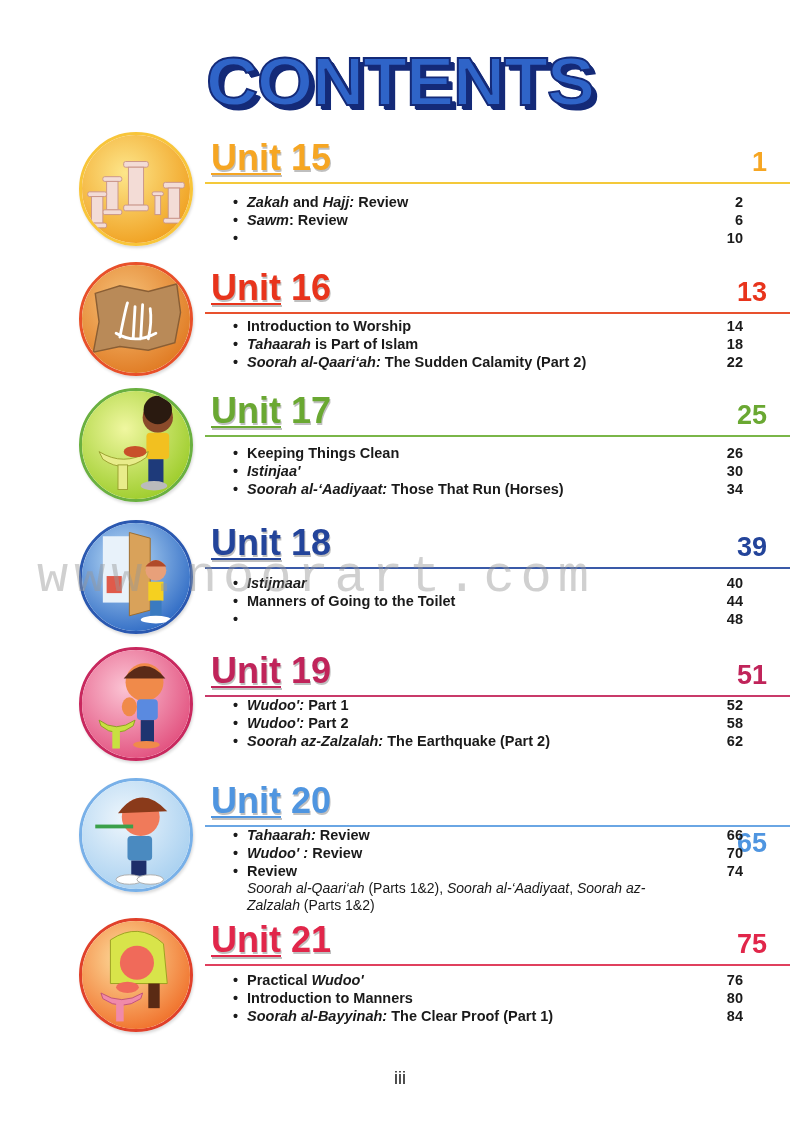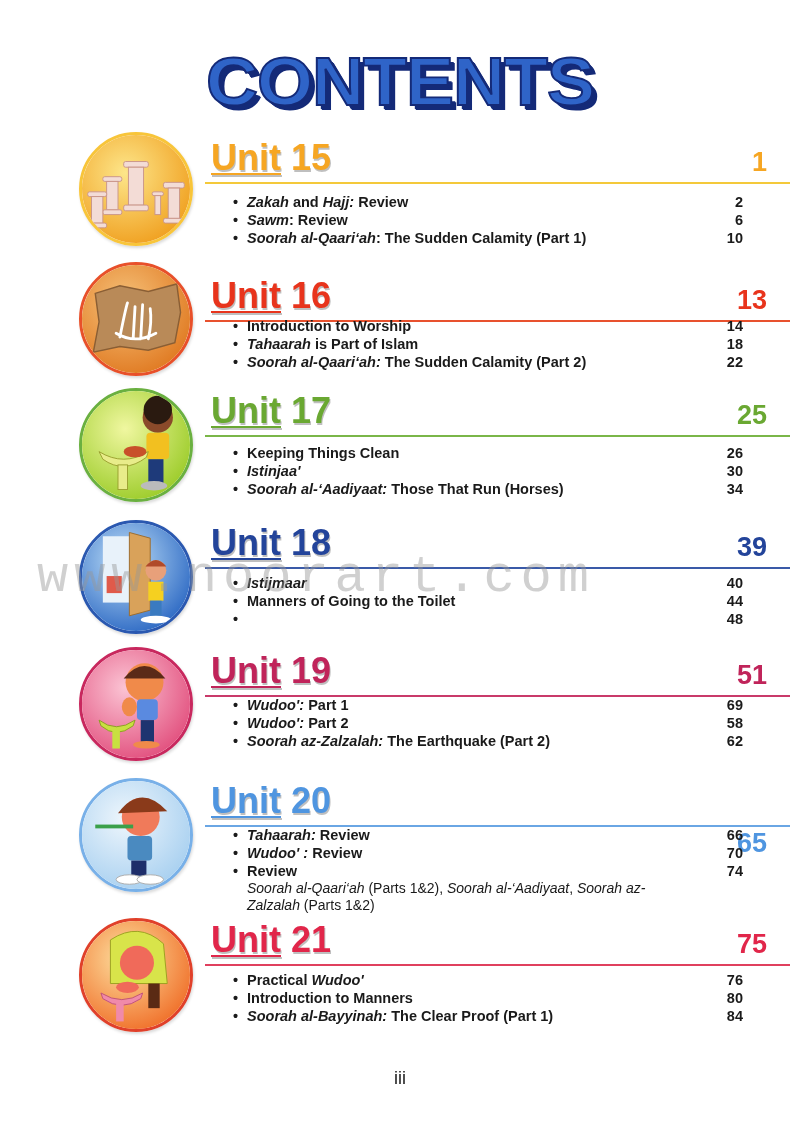--- a/index.html
+++ b/index.html
@@ -96,41 +96,40 @@
         <span class="txt"><i>Zakah</i><span> and </span><i>Hajj:</i><span> Review</span></span>
         <span class="pg">2</span>
       </div>
     <div class="item">
         <span class="bul">•</span>
         <span class="txt"><i>Sawm</i><span>: Review</span></span>
         <span class="pg">6</span>
       </div>
     <div class="item">
         <span class="bul">•</span>
-        <span class="txt"><i>Soorah al-Qaari‘ah</i><span>: The Sudden Calamity (Part 1)</span></span>
         <span class="pg">10</span>
       </div>
   </div>
 </div>
 
 <div class="unit" style="top:260px;">
   <div class="badge" style="top:2px; border-color:#e8502a;">
     <svg viewBox="0 0 114 114">
         <defs>
           <radialGradient id="g16" cx="40%" cy="35%" r="70%">
             <stop offset="0" stop-color="#f6c27a"></stop>
             <stop offset="1" stop-color="#e07a22"></stop>
           </radialGradient>
         </defs>
       <rect width="114" height="114" fill="url(#g16)"></rect>
       <path d="M14 30 L40 22 L70 28 L100 20 L104 50 L98 82 L70 90 L40 86 L12 92 L18 60 Z" fill="#b98a58" stroke="#8a5e34" stroke-width="1.5"></path>
       <path d="M40 76 Q46 46 48 40 M54 78 L56 44 M62 78 L64 42 M70 78 Q74 60 72 46 M36 72 Q56 84 78 72" stroke="#fff" stroke-width="3" fill="none" stroke-linecap="round"></path>
       </svg>
   </div>
-  <div class="unit-head" style="top:16px;">
+  <div class="unit-head" style="top:8px;">
     <div class="unit-label" style="color:#e8341c;">
       <span class="u">Unit</span> <span>16</span>
     </div>
     <div class="unit-page" style="color:#e8341c;">13</div>
     <div class="unit-rule" style="background:#e8512e;"></div>
   </div>
   <div class="items" style="top:57px;">
     <div class="item">
         <span class="bul">•</span>
         <span class="txt"><span>Introduction to Worship</span></span>
@@ -264,21 +263,21 @@
     <div class="unit-label" style="color:#c0245a;">
       <span class="u">Unit</span> <span>19</span>
     </div>
     <div class="unit-page" style="color:#c0245a;">51</div>
     <div class="unit-rule" style="background:#c93a6a;"></div>
   </div>
   <div class="items" style="top:51px;">
     <div class="item">
         <span class="bul">•</span>
         <span class="txt"><i>Wudoo':</i><span> Part 1</span></span>
-        <span class="pg">69</span>
+        <span class="pg">52</span>
       </div>
     <div class="item">
         <span class="bul">•</span>
         <span class="txt"><i>Wudoo':</i><span> Part 2</span></span>
         <span class="pg">58</span>
       </div>
     <div class="item">
         <span class="bul">•</span>
         <span class="txt"><i>Soorah az-Zalzalah:</i><span> The Earthquake (Part 2)</span></span>
         <span class="pg">62</span>

